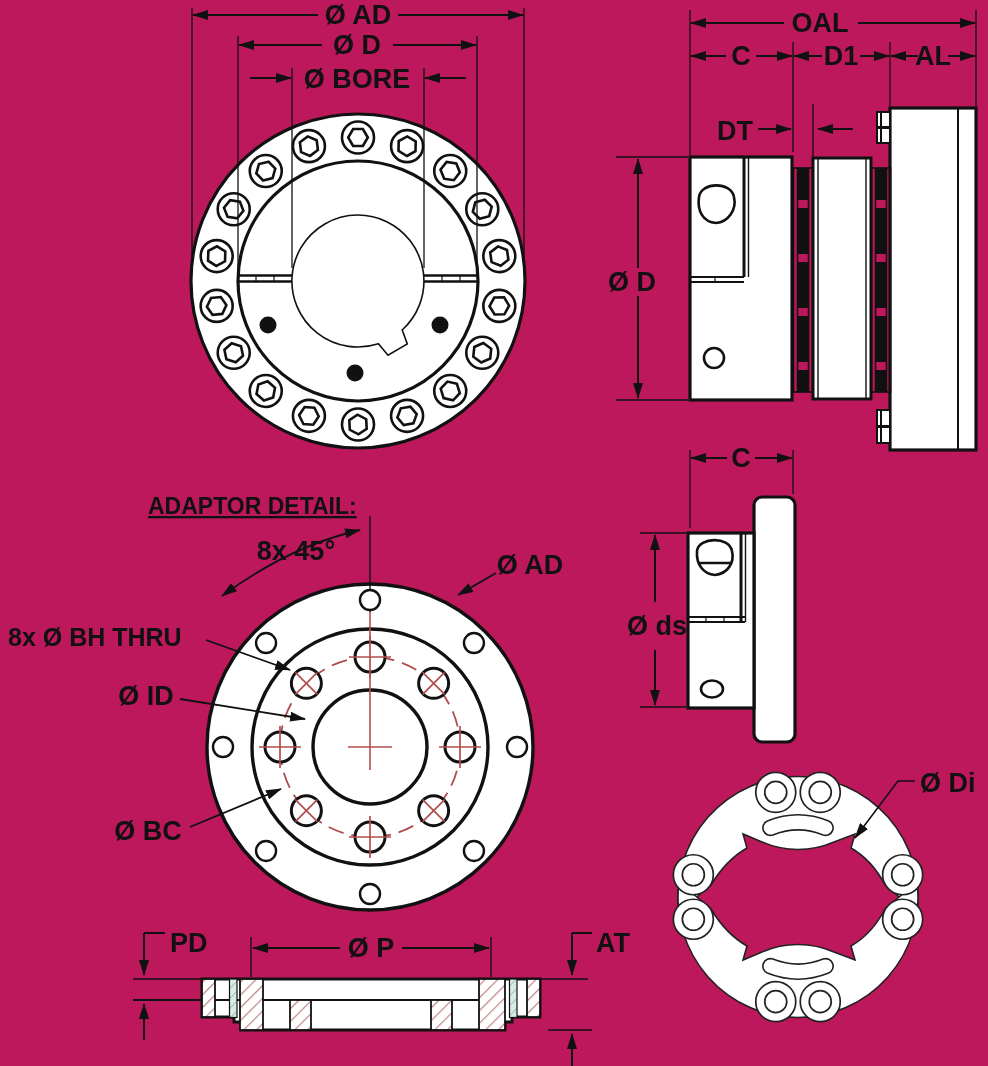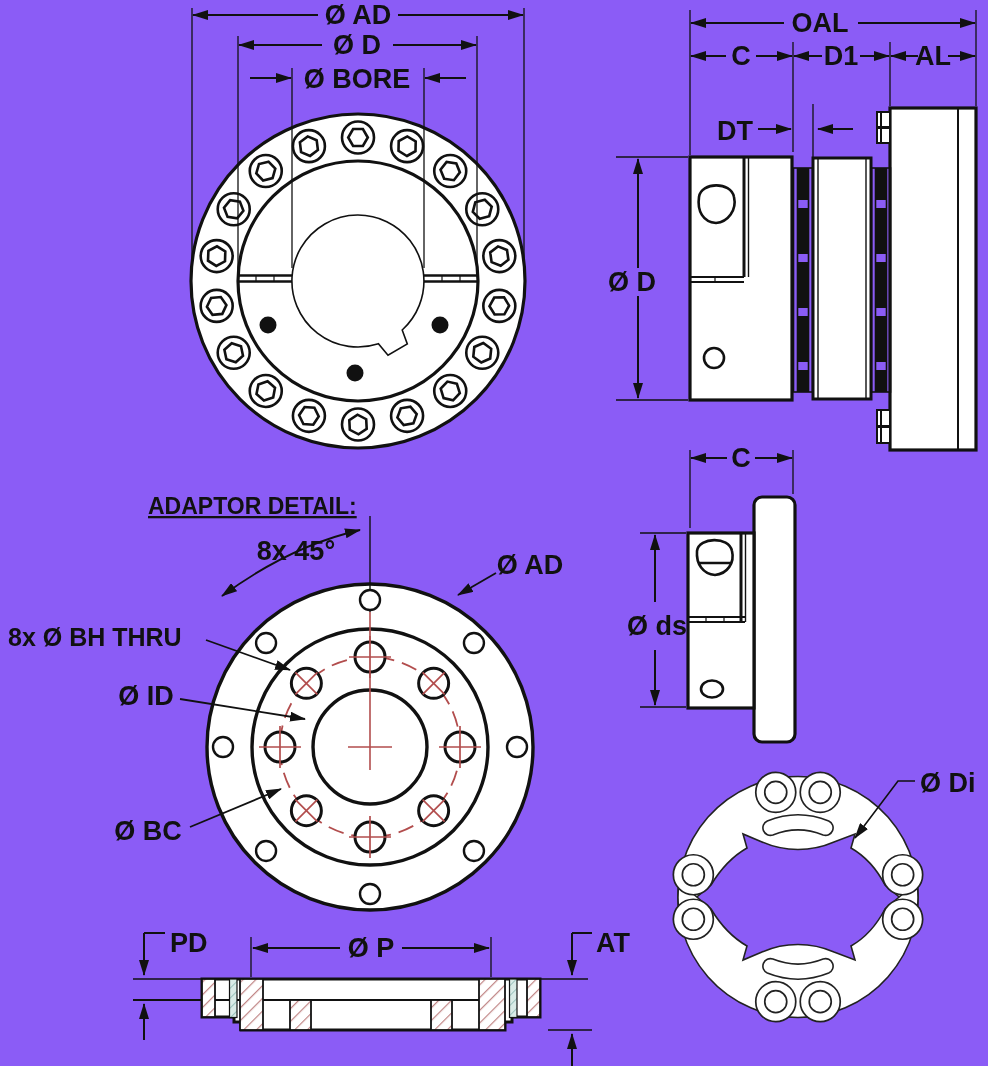--- a/index.html
+++ b/index.html
@@ -1,16 +1,16 @@
 <!DOCTYPE html>
 <html><head>
 <meta charset="utf-8">
 <style>
   html,body{margin:0;padding:0;background:#ffffff;}
-  #stage{position:relative;width:988px;height:1066px;background:#8b5cf6;overflow:hidden;}
+  #stage{position:relative;width:988px;height:1066px;background:#be185d;overflow:hidden;}
   svg{display:block;}
   text{font-family:"Liberation Sans","DejaVu Sans",sans-serif;font-weight:bold;fill:#111;}
   .dim{font-size:27px;}
   .dim-sm{font-size:25px;}
   .title{font-size:23px;text-decoration:underline;}
 </style>
 </head>
 <body>
 
 <div id="stage">

